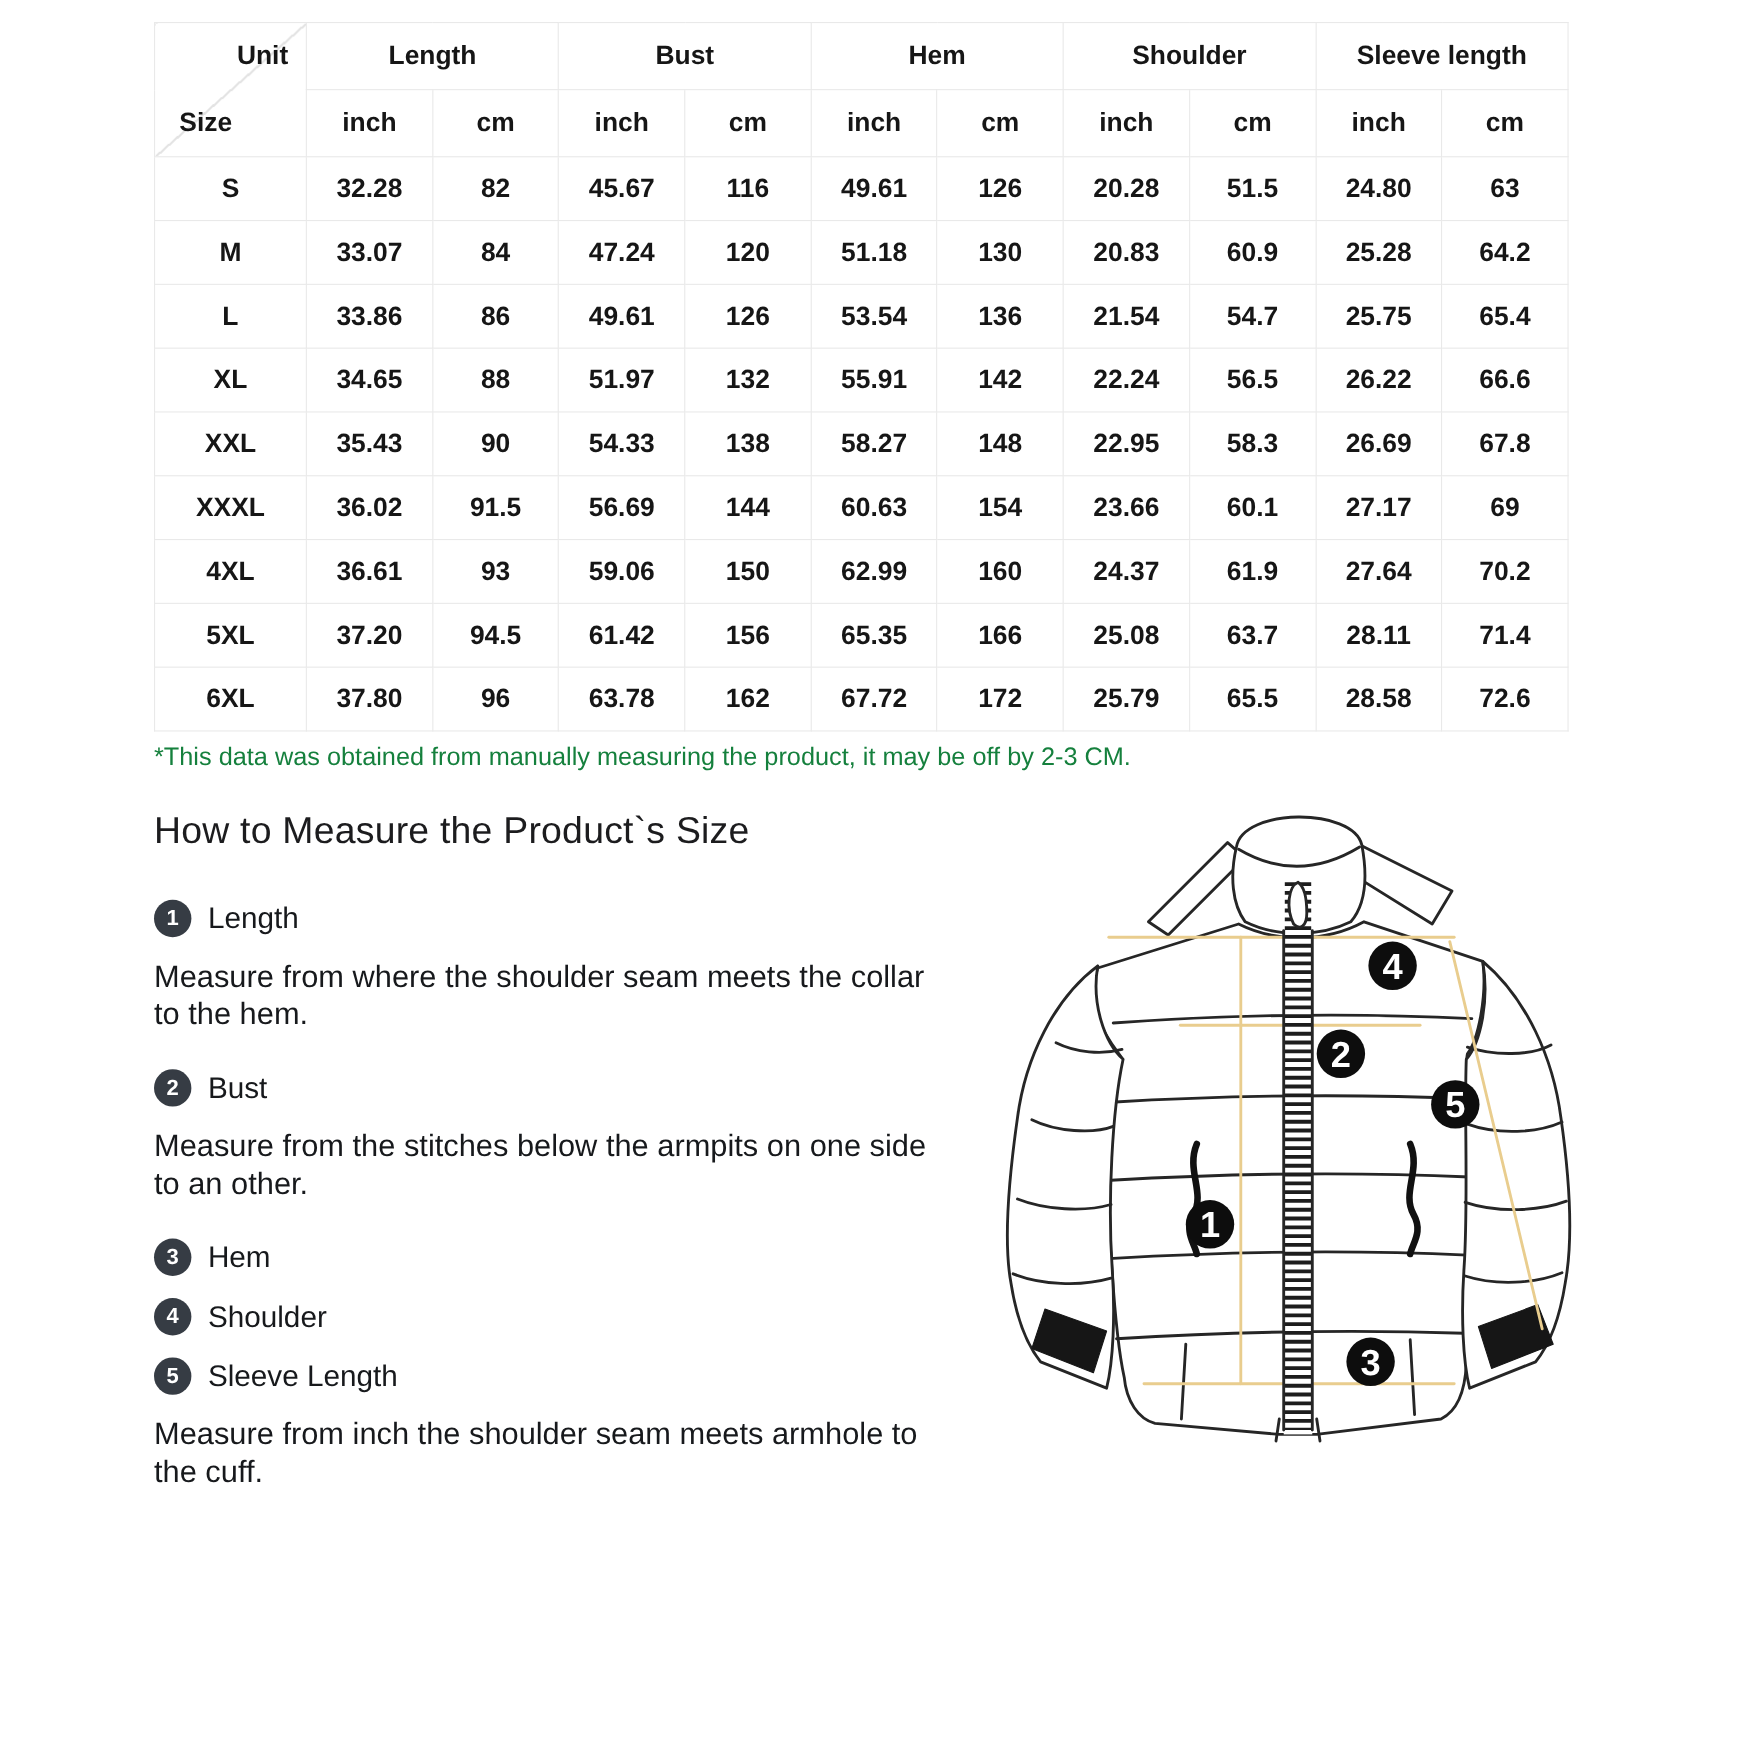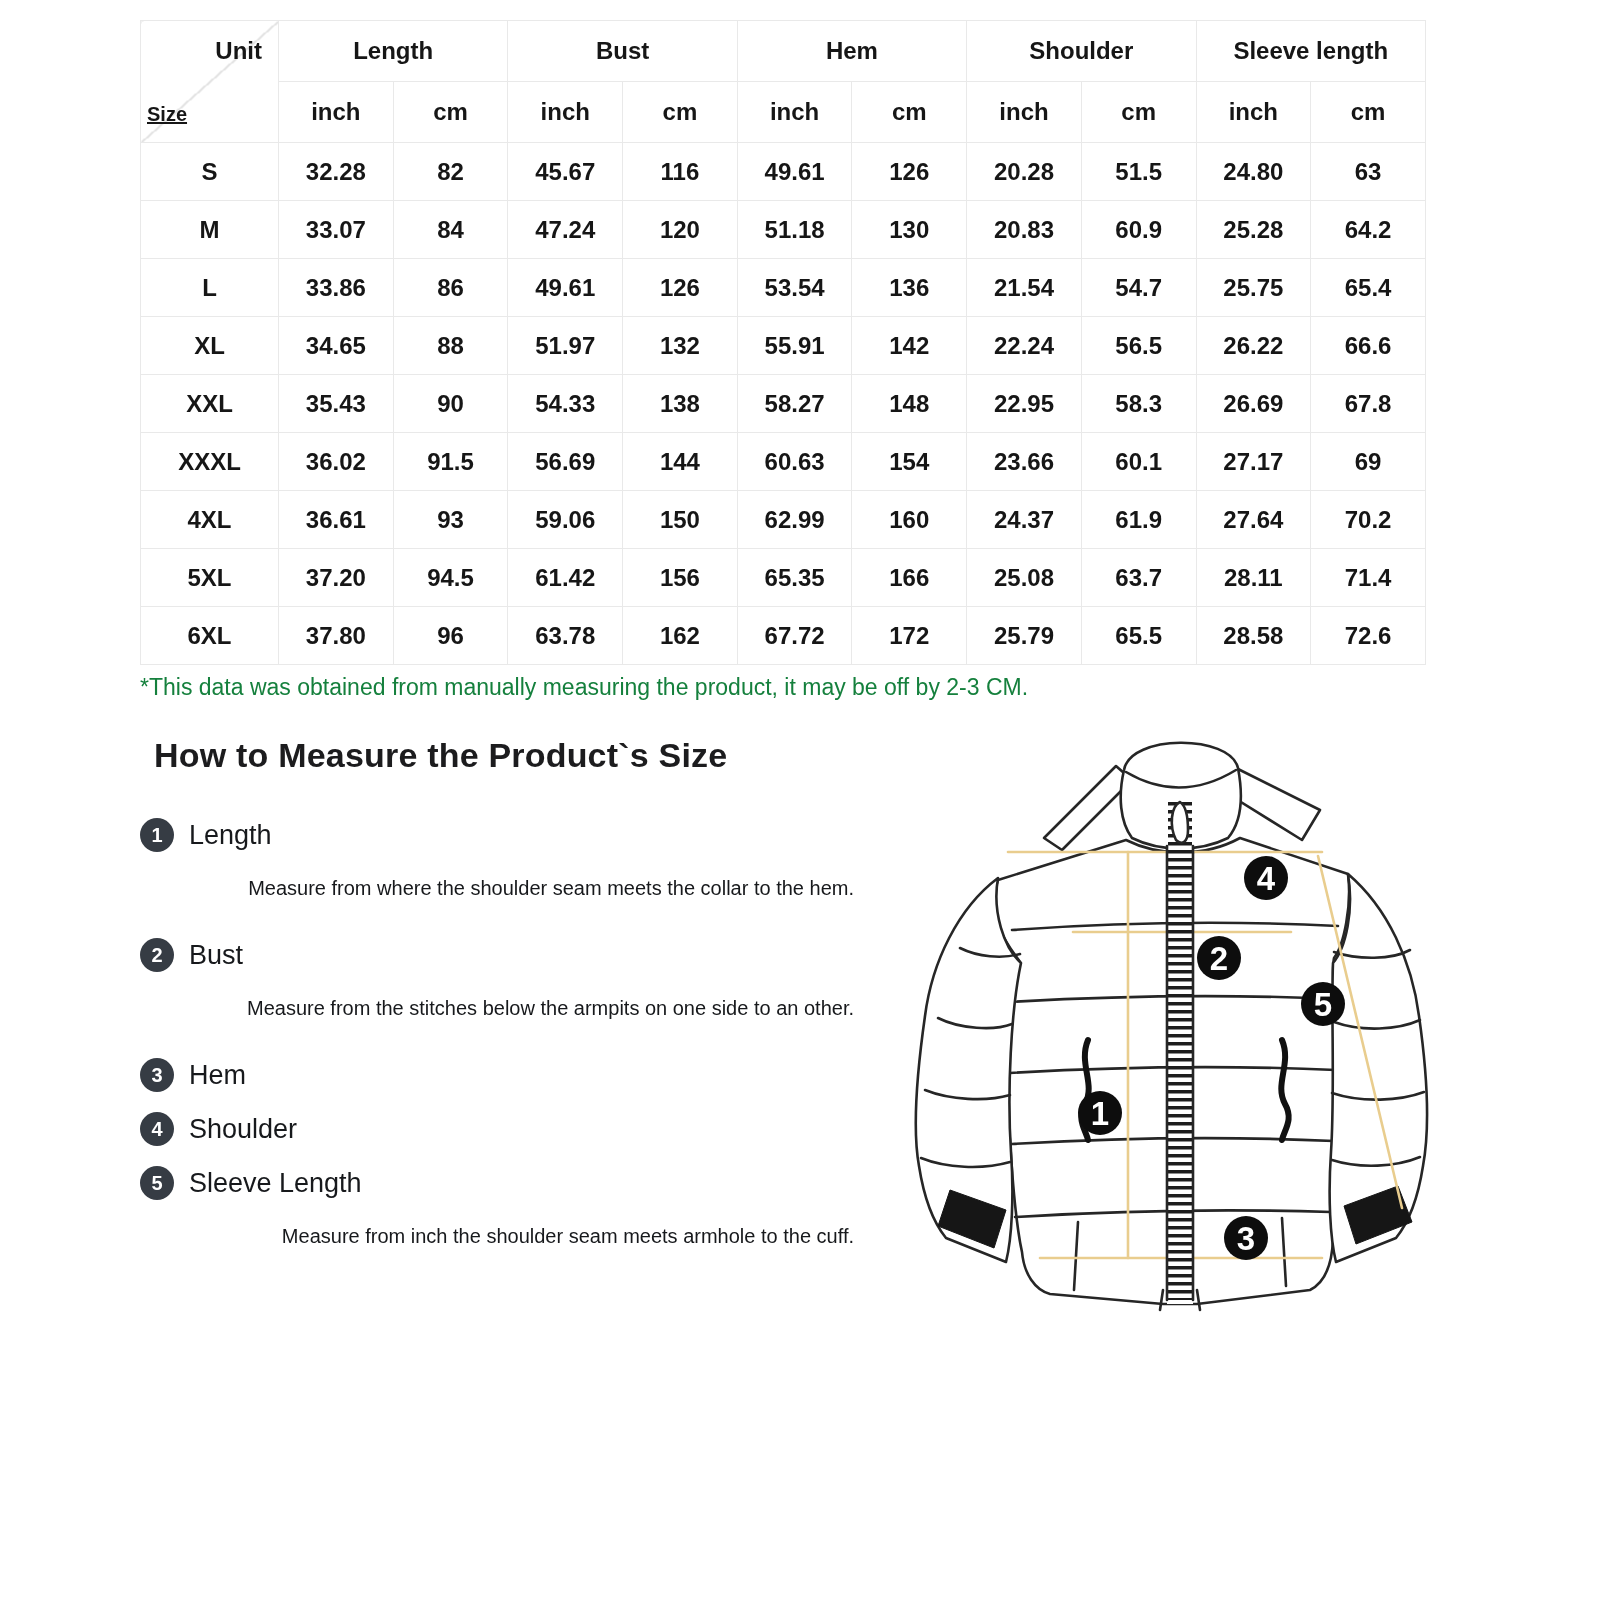--- a/index.html
+++ b/index.html
@@ -17,37 +17,37 @@
   }
   .size-table thead th{height:60px;}
   .size-table tbody th,.size-table tbody td{height:57px;}
   .size-table th.corner{
     position:relative;
     background-image:linear-gradient(to bottom right,
       transparent calc(50% - 1px),#e3e3e3 calc(50% - 1px),
       #e3e3e3 calc(50% + 1px),transparent calc(50% + 1px));
   }
   .corner .c-top{position:absolute;top:16px;right:16px;font-size:24px;}
-  .corner .c-bot{position:absolute;bottom:16px;left:6px;font-size:20px;text-decoration:underline;}
+  .corner .c-bot{position:absolute;bottom:16px;left:22px;font-size:24px;}
   #note{
     margin-top:9px;font-size:23px;color:#15803d;font-weight:normal;
   }
   
   #guide{position:absolute;left:140px;top:736px;width:714px;}
   #guide h2{
-    font-size:34px;font-weight:700;color:#1c1c1e;margin:0 0 42px 14px;letter-spacing:.2px;
+    font-size:34px;font-weight:400;color:#1c1c1e;margin:0 0 42px 0;letter-spacing:.2px;
   }
   .g-section .g-head{display:flex;align-items:center;height:36px;margin:0 0 18px 0;}
   .g-badge{
     width:34px;height:34px;border-radius:50%;background:#363c44;color:#fff;
     font-size:20px;font-weight:bold;display:flex;align-items:center;justify-content:center;
     flex:0 0 34px;
   }
   .g-label{font-size:27px;color:#17191c;margin-left:15px;font-weight:400;}
-  .g-section p{margin:4px 0 32px 0;font-size:20px;line-height:34px;color:#17191c;font-weight:400;text-align:right;}
+  .g-section p{margin:4px 0 32px 0;font-size:28px;line-height:34px;color:#17191c;font-weight:400;}
   
   #diagram{position:absolute;left:898px;top:712px;width:564px;height:608px;}
   .ln{fill:none;stroke:#262626;stroke-width:2.6;stroke-linecap:round;stroke-linejoin:round;}
   .fillw{fill:#ffffff;stroke:#262626;stroke-width:2.6;stroke-linejoin:round;}
   .thick{fill:none;stroke:#111;stroke-width:6;stroke-linecap:round;}
   .guide-ln{fill:none;stroke-width:2.6;stroke-linecap:round;}
   .cuff{fill:#161616;stroke:#161616;stroke-linejoin:round;}
   .marker-txt{font-family:"Liberation Sans","DejaVu Sans",sans-serif;font-weight:bold;font-size:33px;}
 </style>
 </head>

